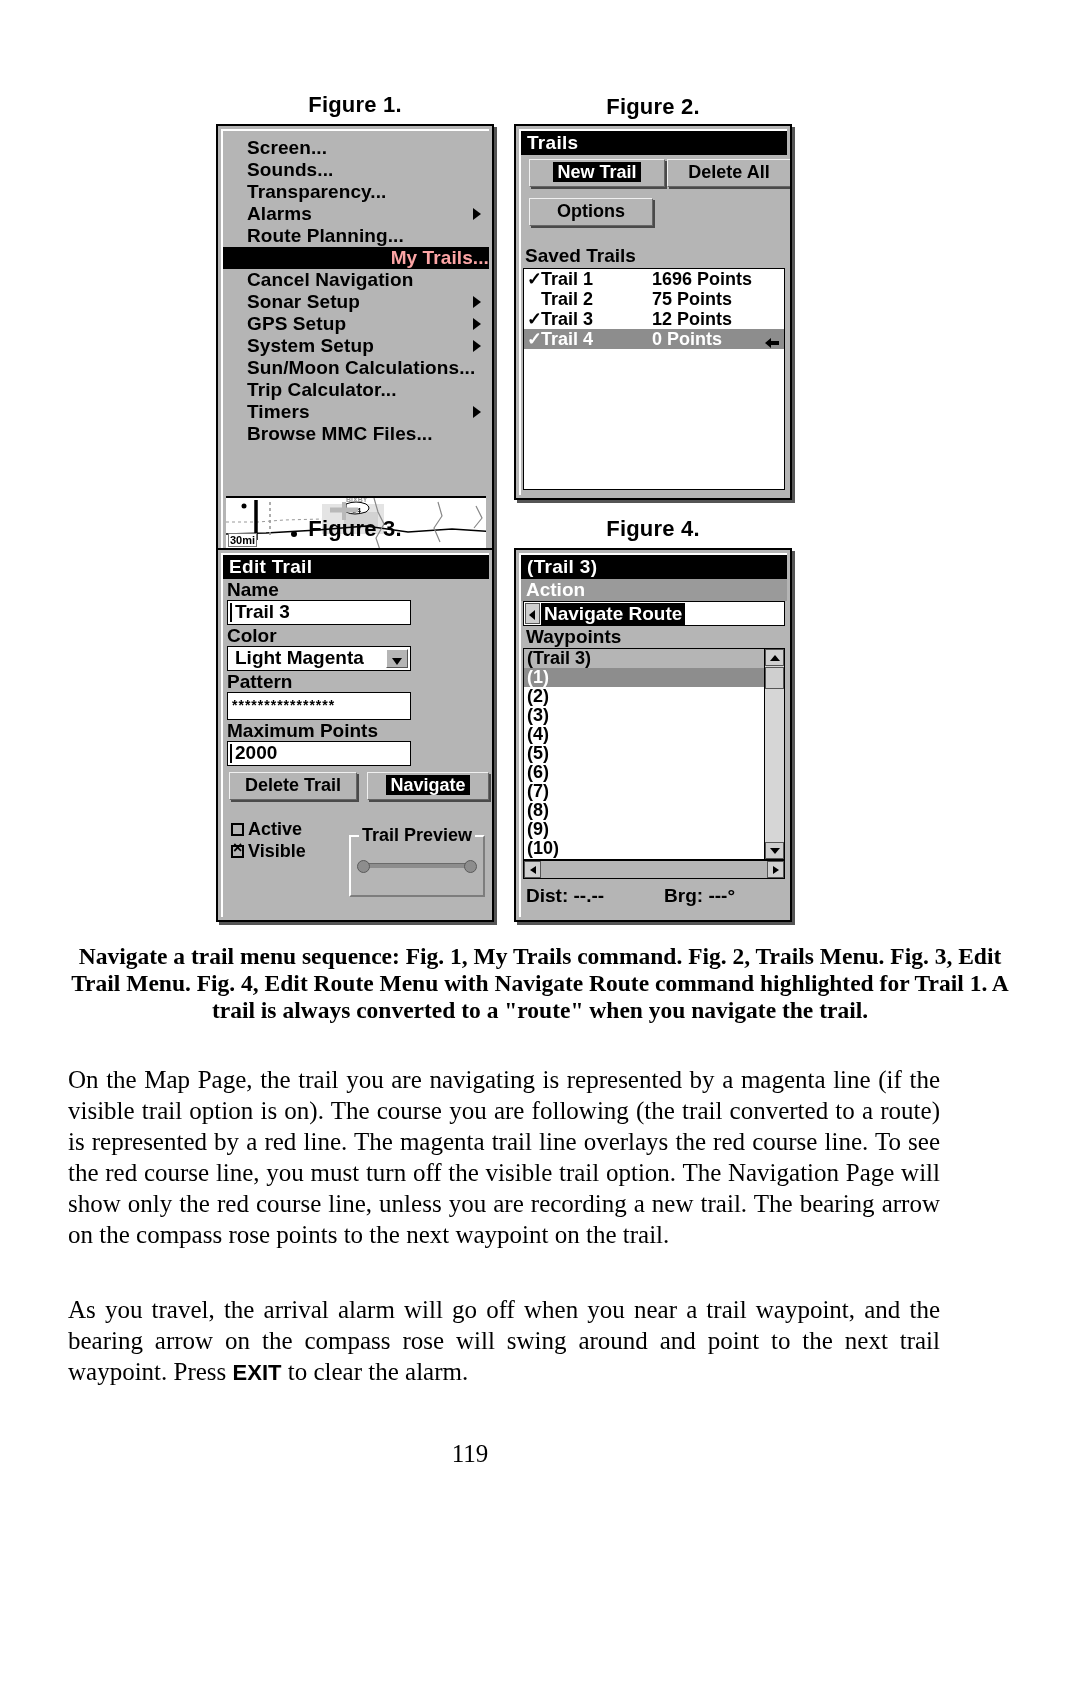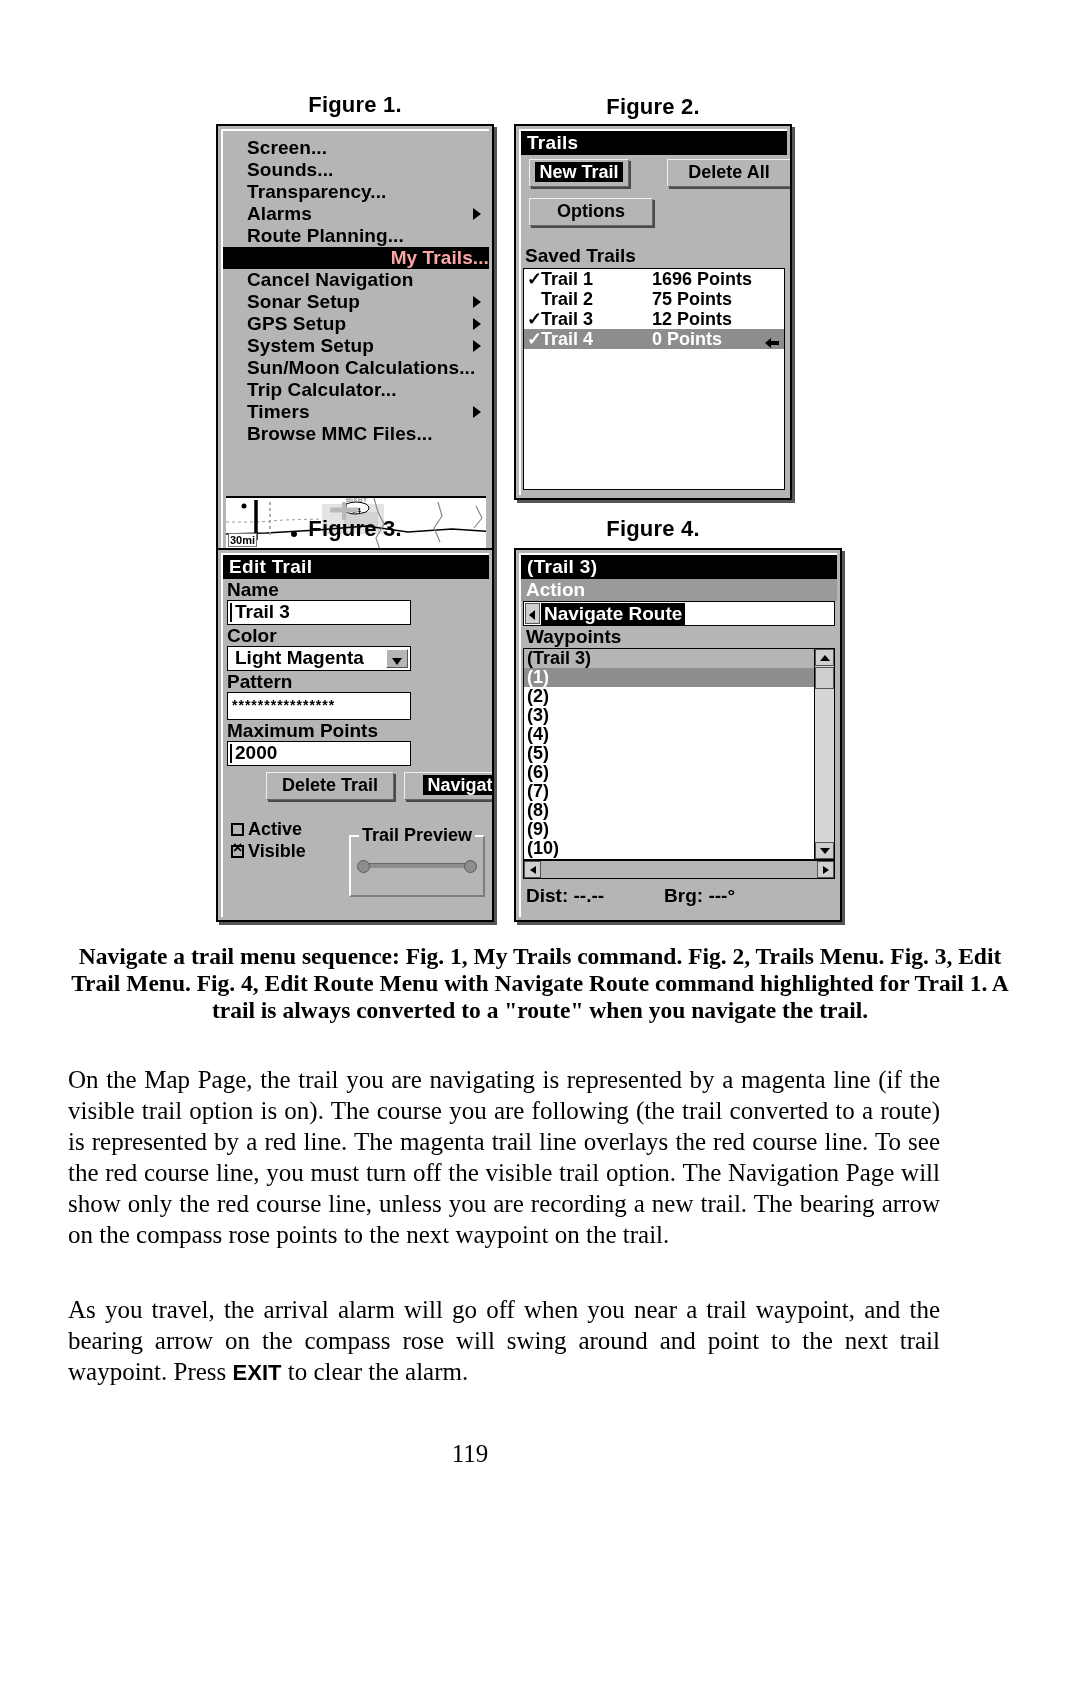--- a/index.html
+++ b/index.html
@@ -184,21 +184,21 @@
   .slider .knob{
     position:absolute; right:-4px; top:-4px; width:13px; height:13px;
     border-radius:50%; background:#8d8d8d; border:1px solid #5a5a5a;
   }
   .slider .knob2{
     position:absolute; left:-4px; top:-4px; width:13px; height:13px;
     border-radius:50%; background:#8d8d8d; border:1px solid #5a5a5a;
   }
 
   
-  #fig4{ left:514px; top:548px; width:328px; height:374px;padding-left:16px; }
+  #fig4{ left:514px; top:548px; width:278px; height:374px;padding-left:16px; }
   .greybar{
     background:#9a9a9a; color:#fff;
     font-size:19px; line-height:22px; padding-left:5px;
     white-space:nowrap;
   }
   .spinner{
     position:relative; height:25px;
     background:#fff; border:1px solid #000;
     overflow:hidden;
     text-align:center;
@@ -345,21 +345,21 @@
   </div>
 </div>
 
 <div class="figlabel" style="position:absolute;left:514px;top:94px;width:278px;">Figure 2.</div>
 
 <div class="lcd" id="fig2">
   <div class="lcd-inner">
     <div class="titlebar">Trails</div>
 
     <div style="position:relative;height:46px;margin-top:4px;">
-      <div class="btn hl" style="position:absolute;left:8px;top:0;width:100px;">
+      <div class="btn hl" style="position:absolute;left:8px;top:0;width:136px;">
         <span class="lbl">New Trail</span>
       </div>
       <div class="btn" style="position:absolute;left:146px;top:0;width:124px;">
         <span class="lbl">Delete All</span>
       </div>
       <div class="btn" style="position:absolute;left:8px;top:39px;width:124px;">
         <span class="lbl">Options</span>
       </div>
     </div>
 
@@ -415,21 +415,21 @@
     <div class="textinput" style="margin:0 78px 0 4px;height:28px;">
       <span class="pattern">****************</span>
     </div>
 
     <div class="fieldlbl">Maximum Points</div>
     <div class="textinput" style="margin:0 78px 0 4px;">
       <span class="caret"></span>
       <span style="padding-left:3px">2000</span>
     </div>
 
-    <div style="position:relative;height:42px;margin-top:6px;margin-left:37px;">
+    <div style="position:relative;height:42px;margin-top:6px;">
       <div class="btn" style="position:absolute;left:6px;top:0;width:128px;">
         <span class="lbl">Delete Trail</span>
       </div>
       <div class="btn hl" style="position:absolute;left:144px;top:0;width:122px;">
         <span class="lbl">Navigate</span>
       </div>
     </div>
 
     <div class="chk-row" style="margin-top:4px;">
       <span class="cbox"></span><span>Active</span>

